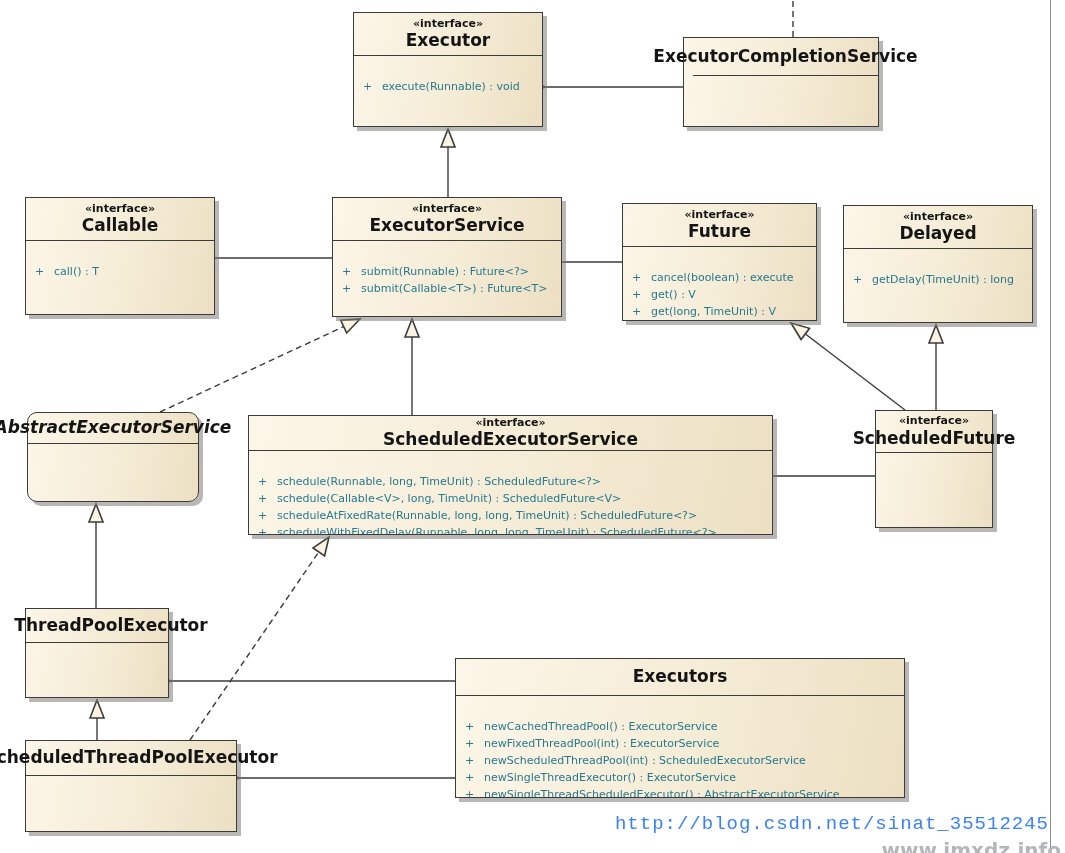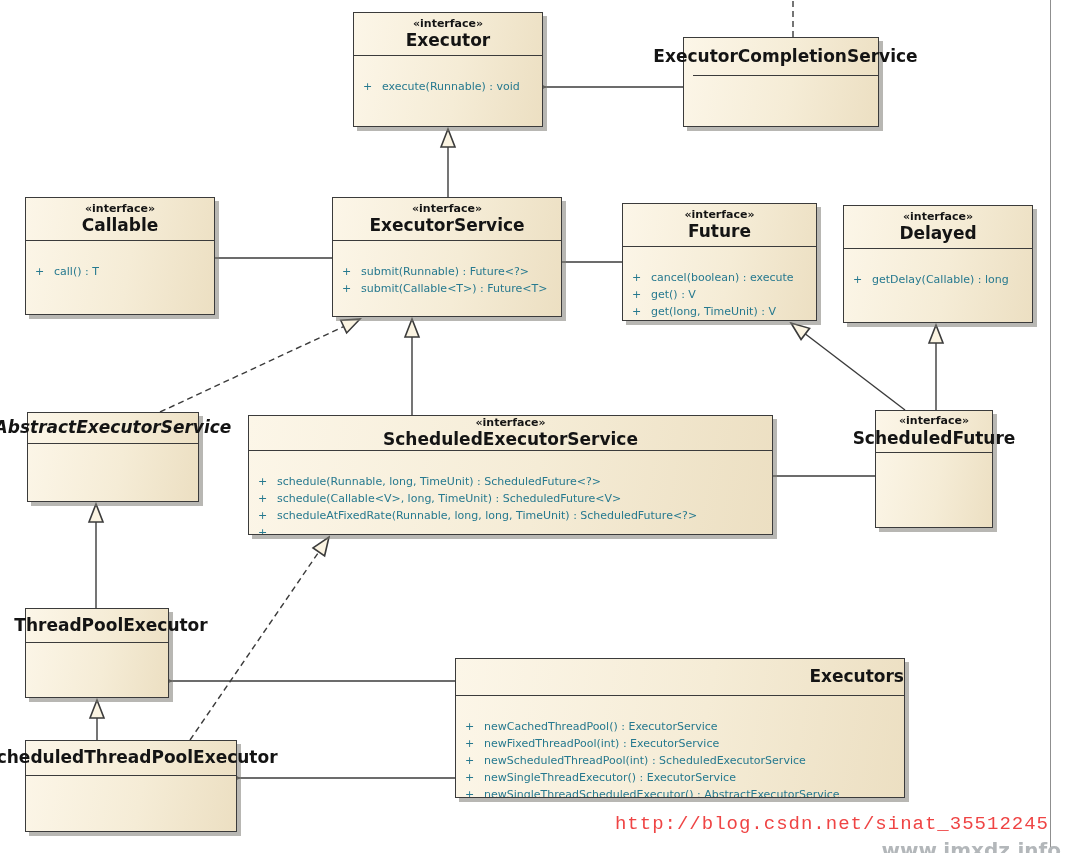--- a/index.html
+++ b/index.html
@@ -26,21 +26,21 @@
   .m-row{display:flex;align-items:baseline;height:17px;
          font-size:11px;color:#26798f;white-space:nowrap;}
   .m-plus{width:19px;flex:0 0 19px;padding-left:2px;}
   .m-sig{flex:1 1 auto;}
   #connector-svg{position:absolute;left:0;top:0;pointer-events:none;}
   .conn{stroke:#3b3b3b;stroke-width:1.4;fill:none;}
   .conn.dashed{stroke-dasharray:6 4;}
   #watermark1{
     position:absolute;right:16px;top:813px;
     font-family:"Liberation Mono","DejaVu Sans Mono",monospace;
-    font-size:19px;color:#ef4444;letter-spacing:1px;white-space:nowrap;
+    font-size:19px;color:#3b82f6;letter-spacing:1px;white-space:nowrap;
   }
   #watermark2{
     position:absolute;right:4px;top:838px;
     font-family:"DejaVu Sans","Liberation Sans",sans-serif;font-weight:700;
     font-size:20px;color:#b3b7ba;white-space:nowrap;
   }
 </style>
 </head>
 <body>
 
@@ -140,25 +140,25 @@
       </div>
     </div>
     <div class="uml-box" style="left: 843px; top: 205px; width: 190px; height: 118px;">
       <div class="uml-header" style="height: 43px;">
         <div class="stereo">«interface»</div>
         <div class="cls-name">Delayed</div>
       </div>
       <div class="uml-body">
         <div class="m-row">
           <span class="m-plus">+</span>
-          <span class="m-sig">getDelay(Callable) : long</span>
-        </div>
-      </div>
-    </div>
-    <div class="uml-box" style="left: 27px; top: 412px; width: 172px; height: 90px;">
+          <span class="m-sig">getDelay(TimeUnit) : long</span>
+        </div>
+      </div>
+    </div>
+    <div class="uml-box" style="left: 27px; top: 412px; width: 172px; height: 90px; border-radius: 10px;">
       <div class="uml-header" style="height: 31px;">
         <div class="cls-name abstract">AbstractExecutorService</div>
       </div>
       <div class="uml-body"></div>
     </div>
     <div class="uml-box" style="left: 248px; top: 415px; width: 525px; height: 120px;">
       <div class="uml-header" style="height: 35px;">
         <div class="stereo">«interface»</div>
         <div class="cls-name">ScheduledExecutorService</div>
       </div>
@@ -170,20 +170,21 @@
         <div class="m-row">
           <span class="m-plus">+</span>
           <span class="m-sig">schedule(Callable&lt;V&gt;, long, TimeUnit) : ScheduledFuture&lt;V&gt;</span>
         </div>
         <div class="m-row">
           <span class="m-plus">+</span>
           <span class="m-sig">scheduleAtFixedRate(Runnable, long, long, TimeUnit) : ScheduledFuture&lt;?&gt;</span>
         </div>
         <div class="m-row">
           <span class="m-plus">+</span>
+          <span class="m-sig">scheduleWithFixedDelay(Runnable, long, long, TimeUnit) : ScheduledFuture&lt;?&gt;</span>
         </div>
       </div>
     </div>
     <div class="uml-box" style="left: 875px; top: 410px; width: 118px; height: 118px;">
       <div class="uml-header" style="height: 42px;">
         <div class="stereo">«interface»</div>
         <div class="cls-name">ScheduledFuture</div>
       </div>
       <div class="uml-body"></div>
     </div>
@@ -193,21 +194,21 @@
       </div>
       <div class="uml-body"></div>
     </div>
     <div class="uml-box" style="left: 25px; top: 740px; width: 212px; height: 92px;">
       <div class="uml-header" style="height: 35px;">
         <div class="cls-name">ScheduledThreadPoolExecutor</div>
       </div>
       <div class="uml-body"></div>
     </div>
     <div class="uml-box" style="left: 455px; top: 658px; width: 450px; height: 140px;">
-      <div class="uml-header" style="height: 37px; align-items: flex-end;">
+      <div class="uml-header" style="height: 37px;">
         <div class="cls-name">Executors</div>
       </div>
       <div class="uml-body">
         <div class="m-row">
           <span class="m-plus">+</span>
           <span class="m-sig">newCachedThreadPool() : ExecutorService</span>
         </div>
         <div class="m-row">
           <span class="m-plus">+</span>
           <span class="m-sig">newFixedThreadPool(int) : ExecutorService</span>

